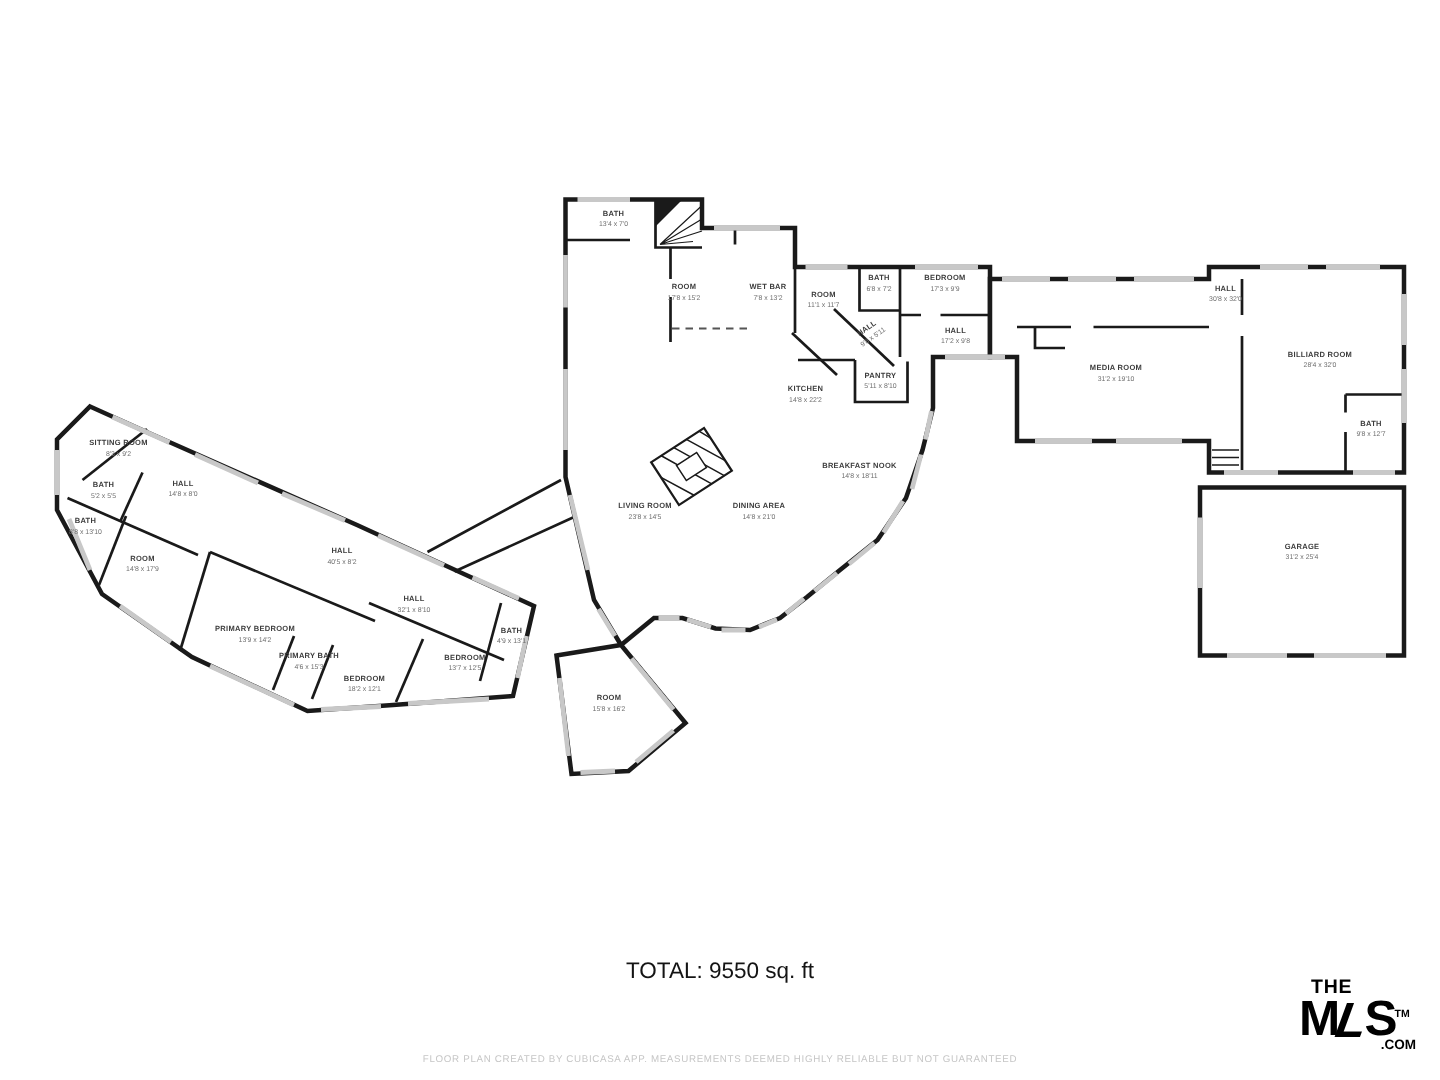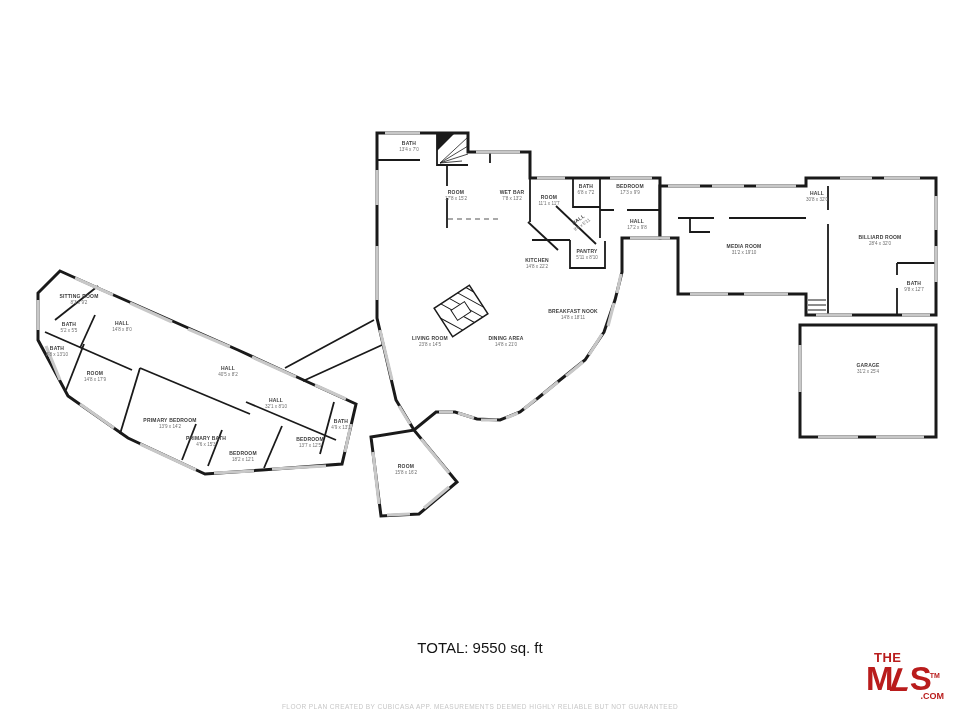--- a/index.html
+++ b/index.html
@@ -236,21 +236,21 @@
       <div class="room-label" style="left: 406px; top: 469px; transform: translate(-50%, -50%) rotate(0deg);">
         <div class="rname">ROOM</div>
         <div class="rdims">15'8 x 16'2</div>
       </div>
     </div>
 
   <div class="summary">
     <p class="total">TOTAL: 9550 sq. ft</p>
   </div>
 
-  <div class="mls-logo" style="color: #b91c1c;">
+  <div class="mls-logo" style="color: #000000;">
     <div class="logo-the">THE</div>
     <div class="logo-mls"><span>M</span><span class="lslant">L</span><span>S</span><span class="logo-tm">TM</span></div>
     <div class="logo-com">.COM</div>
   </div>
 
   <div class="disclaimer">FLOOR PLAN CREATED BY CUBICASA APP. MEASUREMENTS DEEMED HIGHLY RELIABLE BUT NOT GUARANTEED</div>
 
 </div>
 
 </body></html>

